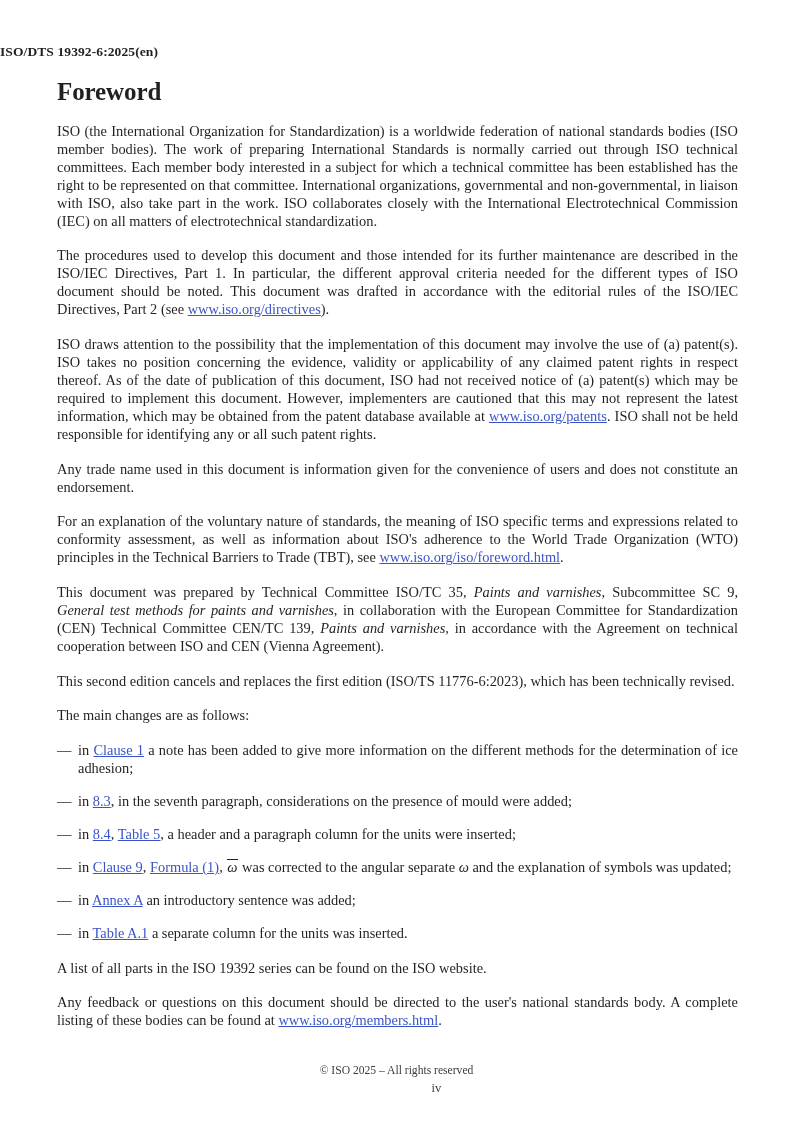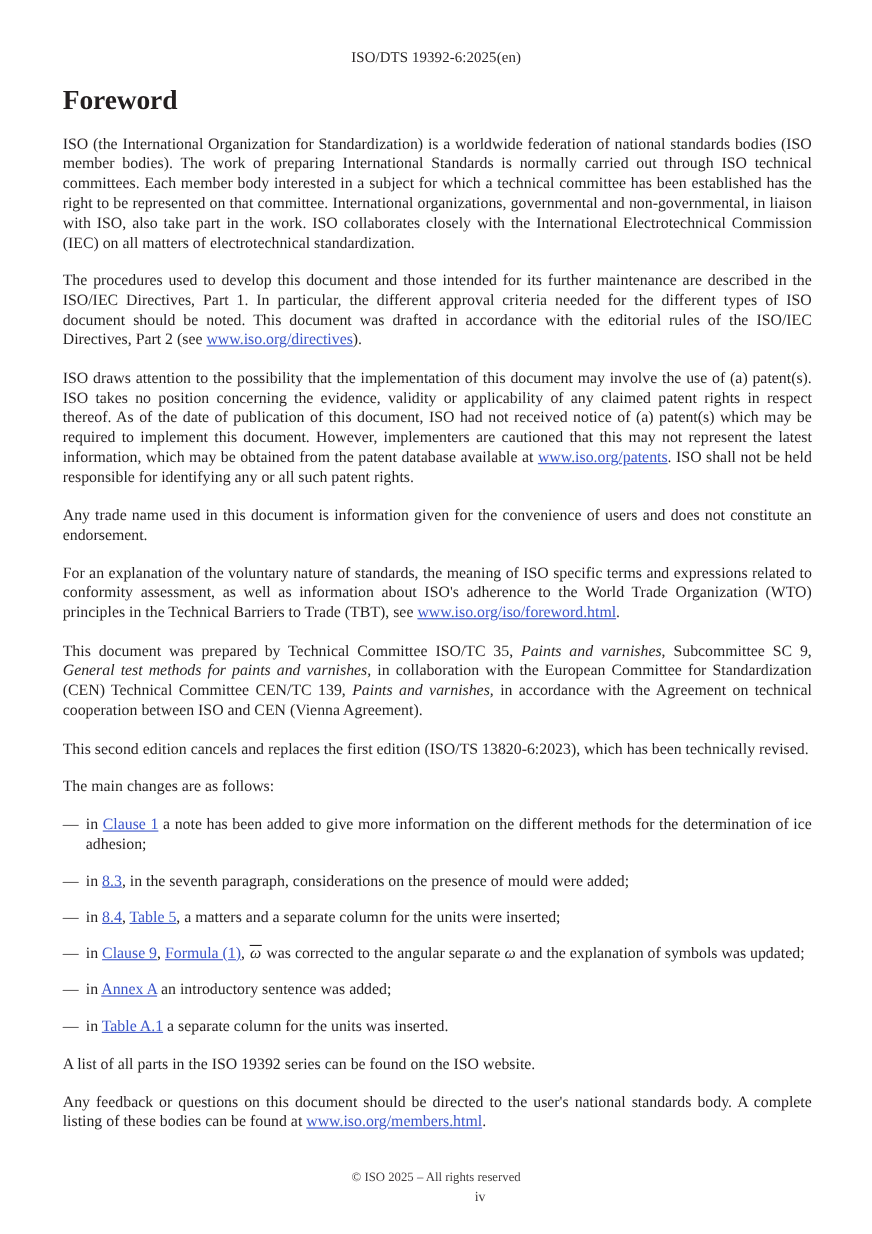--- a/index.html
+++ b/index.html
@@ -22,22 +22,21 @@
     width: 793px;
     height: 1122px;
     box-sizing: border-box;
   }
 
   .running-head {
     position: absolute;
     left: 0;
     top: 44px;
     width: 793px;
-    text-align: center;
-    font-weight: normal;
+    font-weight: bold;
     font-size: 13.5px;
     letter-spacing: 0.1px;
     color: #231f20;
   }
 
   .content {
     position: absolute;
     left: 57px;
     top: 78px;
     width: 681px;
@@ -150,36 +149,36 @@
     <p class="para"><span>The procedures used to develop this document and those intended for its further maintenance are described in the ISO/IEC Directives, Part 1. In particular, the different approval criteria needed for the different types of ISO document should be noted. This document was drafted in accordance with the editorial rules of the ISO/IEC Directives, Part 2 (see </span><a class="link" href="#">www.iso.org/directives</a><span>).</span></p>
 
     <p class="para"><span>ISO draws attention to the possibility that the implementation of this document may involve the use of (a) patent(s). ISO takes no position concerning the evidence, validity or applicability of any claimed patent rights in respect thereof. As of the date of publication of this document, ISO had not received notice of (a) patent(s) which may be required to implement this document. However, implementers are cautioned that this may not represent the latest information, which may be obtained from the patent database available at </span><a class="link" href="#">www.iso.org/patents</a><span>. ISO shall not be held responsible for identifying any or all such patent rights.</span></p>
 
     <p class="para"><span>Any trade name used in this document is information given for the convenience of users and does not constitute an endorsement.</span></p>
 
     <p class="para"><span>For an explanation of the voluntary nature of standards, the meaning of ISO specific terms and expressions related to conformity assessment, as well as information about ISO's adherence to the World Trade Organization (WTO) principles in the Technical Barriers to Trade (TBT), see </span><a class="link" href="#">www.iso.org/iso/foreword.html</a><span>.</span></p>
 
     <p class="para"><span>This document was prepared by Technical Committee ISO/TC 35, </span><i>Paints and varnishes</i><span>, Subcommittee SC 9, </span><i>General test methods for paints and varnishes,</i><span> in collaboration with the European Committee for Standardization (CEN) Technical Committee CEN/TC 139, </span><i>Paints and varnishes,</i><span> in accordance with the Agreement on technical cooperation between ISO and CEN (Vienna Agreement).</span></p>
 
-    <p class="para"><span>This second edition cancels and replaces the first edition (ISO/TS 13820-6:2023), which has been technically revised.</span></p>
+    <p class="para"><span>This second edition cancels and replaces the first edition (ISO/TS 11776-6:2023), which has been technically revised.</span></p>
 
     <p class="para"><span>The main changes are as follows:</span></p>
 
     <ul class="changes list-block">
 
       <li>
         <span class="dash">—</span><span>in </span><a class="link" href="#">Clause 1</a><span> a note has been added to give more information on the different methods for the determination of ice adhesion;</span>
       </li>
 
       <li>
         <span class="dash">—</span><span>in </span><a class="link" href="#">8.3</a><span>, in the seventh paragraph, considerations on the presence of mould were added;</span>
       </li>
 
       <li>
-        <span class="dash">—</span><span>in </span><a class="link" href="#">8.4</a><span>, </span><a class="link" href="#">Table 5</a><span>, a matters and a separate column for the units were inserted;</span>
+        <span class="dash">—</span><span>in </span><a class="link" href="#">8.4</a><span>, </span><a class="link" href="#">Table 5</a><span>, a header and a paragraph column for the units were inserted;</span>
       </li>
 
       <li>
         <span class="dash">—</span><span>in </span><a class="link" href="#">Clause 9</a><span>, </span><a class="link" href="#">Formula (1)</a><span>, </span><span class="omega-bar">ω</span><span> was corrected to the angular separate </span><i>ω</i><span> and the explanation of symbols was updated;</span>
       </li>
 
       <li>
         <span class="dash">—</span><span>in </span><a class="link" href="#">Annex A</a><span> an introductory sentence was added;</span>
       </li>
 

